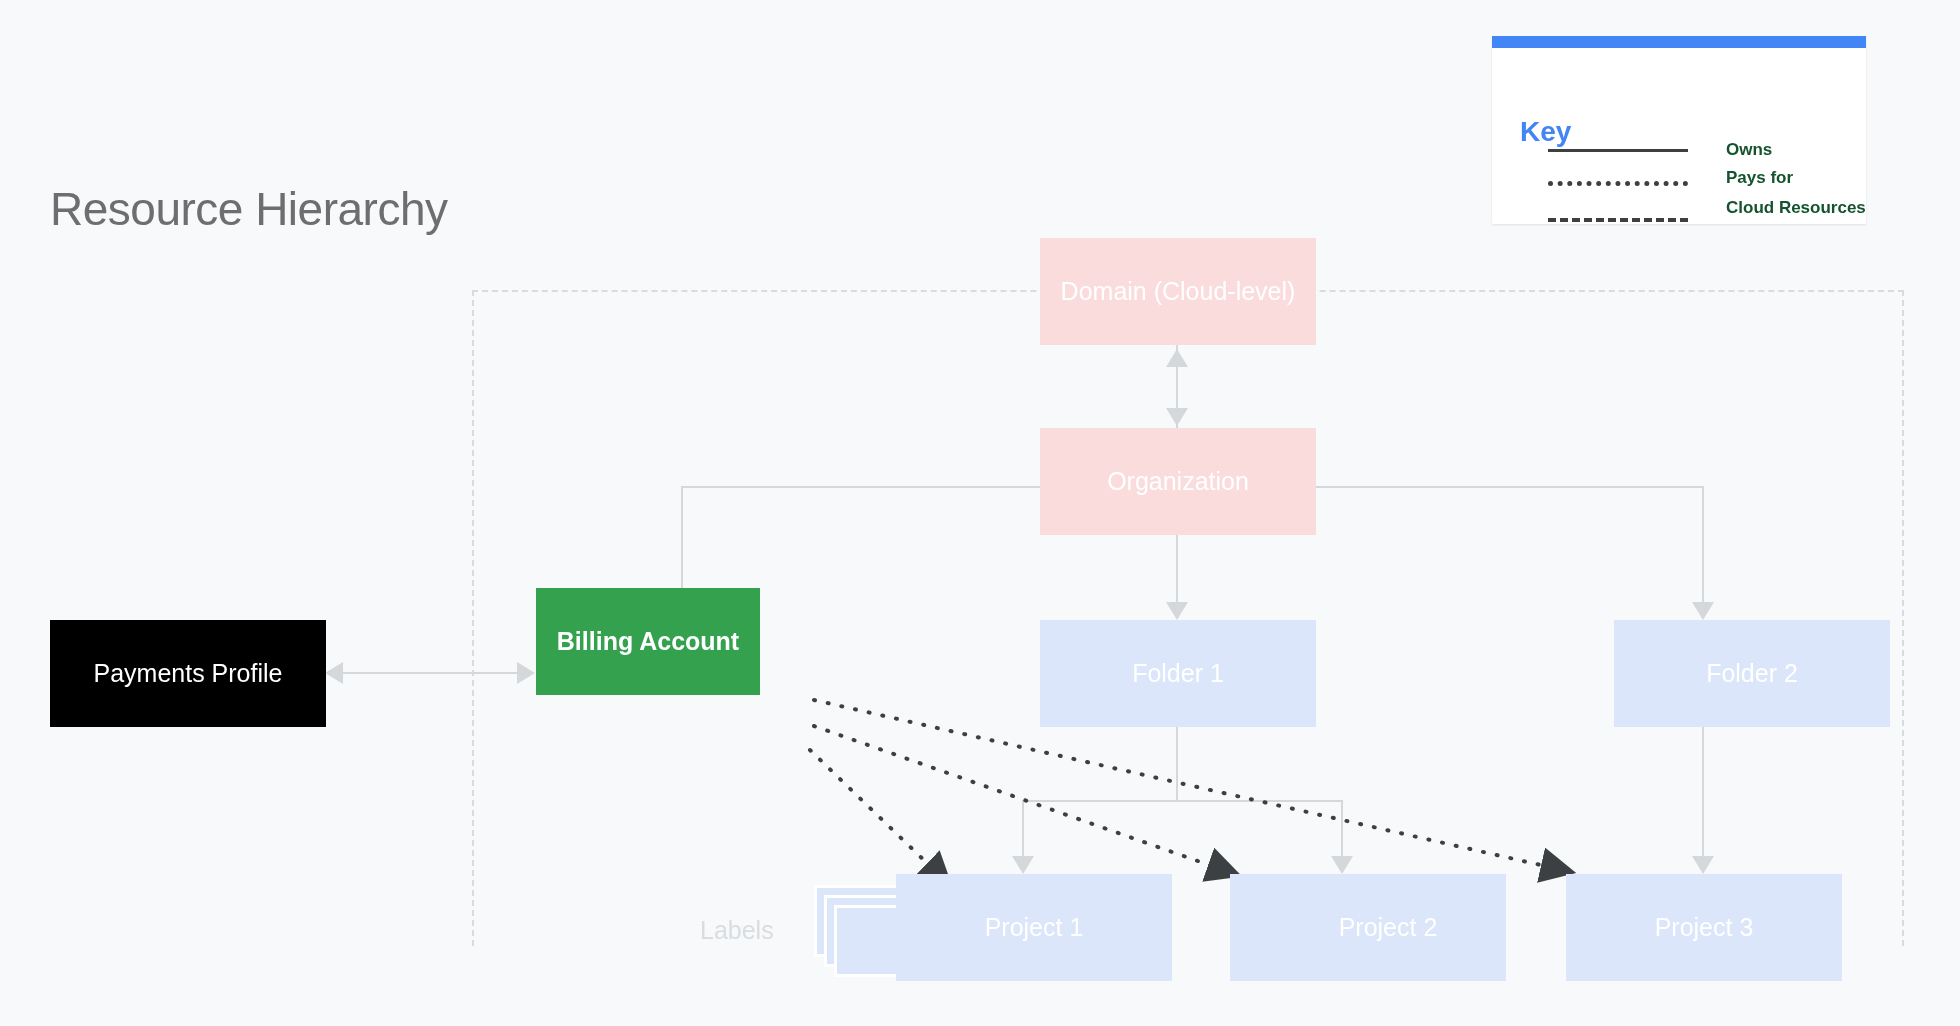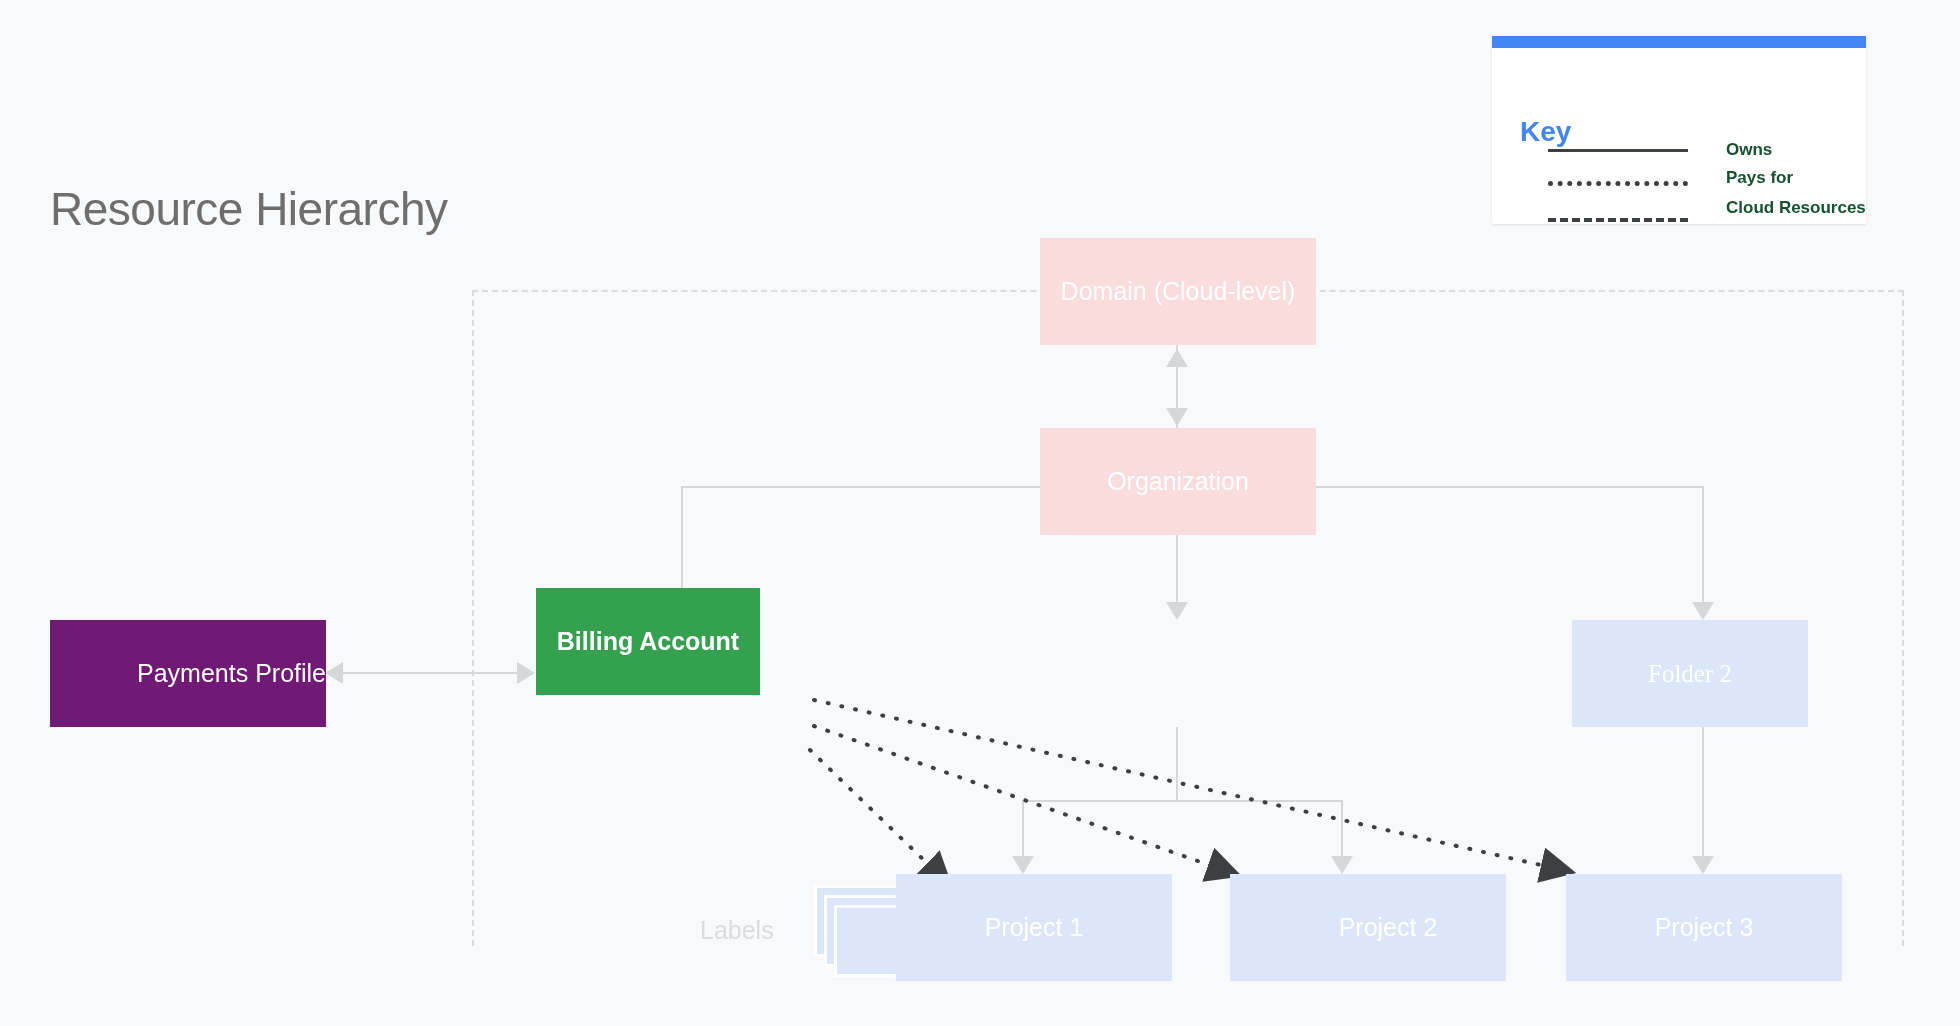--- a/index.html
+++ b/index.html
@@ -86,21 +86,21 @@
     justify-content: center;
     font-size: 25px;
     font-weight: 400;
     color: #ffffff;
     text-align: center;
     white-space: nowrap;
   }
   .node.pink  { background: #fadcdc; }
   .node.blue  { background: #dbe6fa; }
   .node.green { background: #34a14f; font-weight: 700; }
-  .node.cream { background: #701a75; justify-content: flex-end; }
+  .node.cream { background: #000000; }
 
   
   .vline  { position: absolute; width: 2px; background: #d5d8da; }
   .hline  { position: absolute; height: 2px; background: #d5d8da; }
 
   
   .arrow-down {
     position: absolute;
     width: 0; height: 0;
     border-left: 11px solid transparent;
@@ -232,22 +232,25 @@
   </div>
 
   <div class="node cream" style="left:50px; top:620px; width:276px; height:107px;">
     <span>Payments Profile</span>
   </div>
 
   <div class="node green" style="left:536px; top:588px; width:224px; height:107px;align-items:center;">
     <span>Billing Account</span>
   </div>
 
-
-  <div class="node blue" style="left:1572px; top:620px; width:236px; height:107px;font-family:Liberation Serif, serif;">
+  <div class="node blue" style="left:1040px; top:620px; width:276px; height:107px;">
+    <span>Folder 1</span>
+  </div>
+
+  <div class="node blue" style="left:1614px; top:620px; width:276px; height:107px;">
     <span>Folder 2</span>
   </div>
 
   <div id="labels-text">Labels</div>
   <div class="label-card" style="left:814px; top:885px; width:110px; height:72px;"></div>
   <div class="label-card" style="left:824px; top:895px; width:110px; height:72px;"></div>
   <div class="label-card" style="left:834px; top:905px; width:110px; height:72px;"></div>
 
   <div class="node blue" style="left:896px; top:874px; width:276px; height:107px;align-items:center;">
     <span>Project 1</span>

